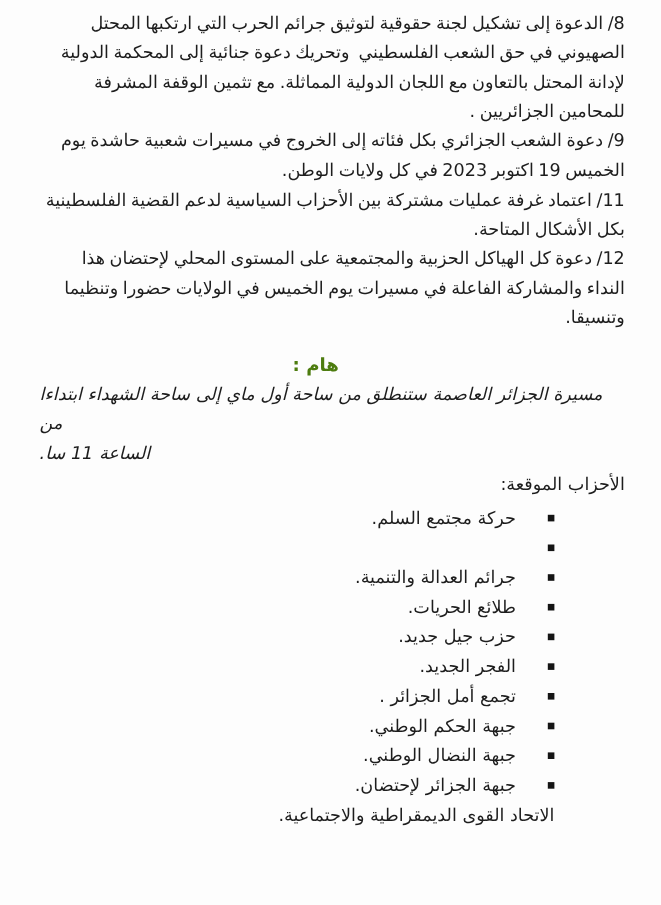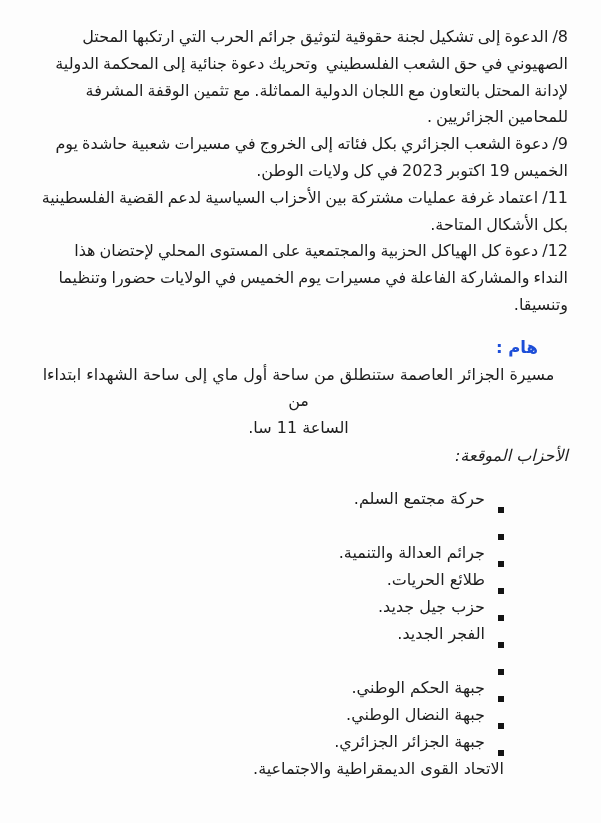--- a/index.html
+++ b/index.html
@@ -1,20 +1,20 @@
 <!DOCTYPE html>
 <html lang="ar" dir="rtl"><head>
 <meta charset="utf-8">
 <style>
   html, body { margin:0; padding:0; background:#ffffff; }
   .page {
     position:relative;
     width:601px; height:823px;
     box-sizing:border-box;
-    padding:24px 33px 0 36px;
+    padding:8px 33px 0 36px;
     background:#fdfdfd;
     direction:rtl;
     font-family:"DejaVu Sans", sans-serif;
     font-size:16px;
     line-height:26.8px;
     color:#1d1d1d;
     overflow:hidden;
   }
   .statement p {
     margin:0;
@@ -22,31 +22,32 @@
     white-space:pre-wrap;
     word-spacing:-1px;
   }
   .important-block { margin-top:16px; }
   .important-label {
     margin:0 30px 0 0;
     font-weight:bold;
     font-size:16.5px;
     white-space:pre-wrap;
   }
-  .march { margin:0 7px 0 0; text-align:center; white-space:pre-wrap; }
-  .parties-heading { margin:1px 0 16px 0; text-align:right;font-style:italic; }
+  .march { margin:0 7px 0 0; text-align:left; white-space:pre-wrap;font-style:italic; }
+  .parties-heading { margin:1px 0 4px 0; text-align:right; }
   ul.parties {
     list-style:none;
     margin:1px 0 0 0;
     padding:0 64px 0 0;
   }
   ul.parties li {
     display:flex;
-    align-items:flex-end;
+    align-items:flex-start;
     height:27px;
+    gap:16px;
   }
   .bullet {
     flex:none;
     width:6px; height:6px;
     background:#141414;
     margin-left:13px;
     margin-top:10px;
   }
   .party-text { white-space:pre-wrap; }
 </style>
@@ -56,21 +57,21 @@
 <div class="page">
 
   <div class="statement">
     <p>8/ الدعوة إلى تشكيل لجنة حقوقية لتوثيق جرائم الحرب التي ارتكبها المحتل الصهيوني في حق الشعب الفلسطيني  وتحريك دعوة جنائية إلى المحكمة الدولية لإدانة المحتل بالتعاون مع اللجان الدولية المماثلة. مع تثمين الوقفة المشرفة للمحامين الجزائريين .</p>
     <p>9/ دعوة الشعب الجزائري بكل فئاته إلى الخروج في مسيرات شعبية حاشدة يوم الخميس 19 اكتوبر 2023 في كل ولايات الوطن.</p>
     <p>11/ اعتماد غرفة عمليات مشتركة بين الأحزاب السياسية لدعم القضية الفلسطينية بكل الأشكال المتاحة.</p>
     <p>12/ دعوة كل الهياكل الحزبية والمجتمعية على المستوى المحلي لإحتضان هذا النداء والمشاركة الفاعلة في مسيرات يوم الخميس في الولايات حضورا وتنظيما وتنسيقا.</p>
   </div>
 
   <div class="important-block">
-    <p class="important-label" id="important-label" style="color: #1d4ed8;">هام :</p>
+    <p class="important-label" id="important-label" style="color: #4d7c0f; text-align: center;">هام :</p>
     <p class="march">مسيرة الجزائر العاصمة ستنطلق من ساحة أول ماي إلى ساحة الشهداء ابتداءا من</p>
     <p class="march">الساعة 11 سا.</p>
   </div>
 
   <p class="parties-heading">الأحزاب الموقعة:</p>
 
   <ul class="parties">
     <li>
       <span class="bullet"></span>
       <span class="party-text">حركة مجتمع السلم.</span>
@@ -89,32 +90,33 @@
     <li>
       <span class="bullet"></span>
       <span class="party-text">حزب جيل جديد.</span>
     </li>
     <li>
       <span class="bullet"></span>
       <span class="party-text">الفجر الجديد.</span>
     </li>
     <li>
       <span class="bullet"></span>
+      <span class="party-text">تجمع أمل الجزائر .</span>
     </li>
     <li>
       <span class="bullet"></span>
       <span class="party-text">جبهة الحكم الوطني.</span>
     </li>
     <li>
       <span class="bullet"></span>
       <span class="party-text">جبهة النضال الوطني.</span>
     </li>
     <li>
       <span class="bullet"></span>
-      <span class="party-text">جبهة الجزائر الجزائري.</span>
+      <span class="party-text">جبهة الجزائر لإحتضان.</span>
     </li>
     <li>
 
       <span class="party-text">الاتحاد القوى الديمقراطية والاجتماعية.</span>
     </li>
 
   </ul>
 
 </div>
 

